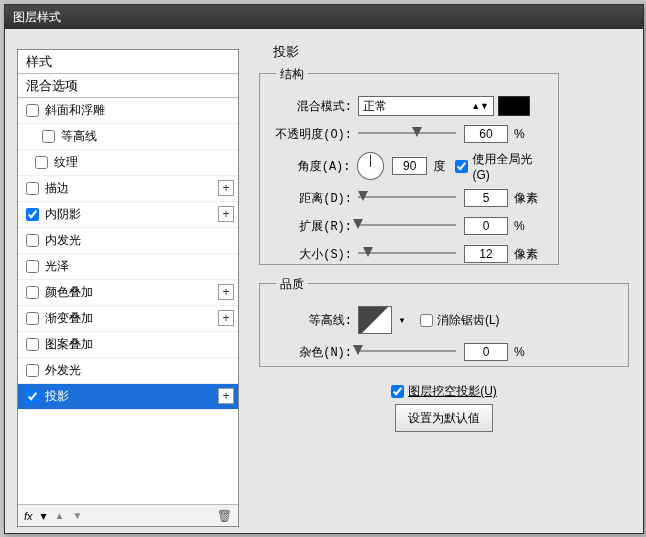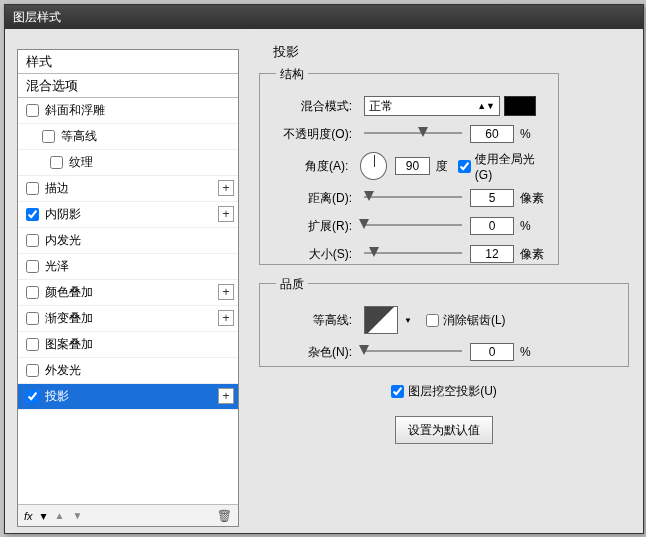--- a/index.html
+++ b/index.html
@@ -22,36 +22,36 @@
 .fxlabel { font-style: italic; font-size: 11px; }
 .arrow { color: #888; font-size: 10px; }
 .trash { color: #555; }
 
 
 .right { position: absolute; left: 248px; top: 14px; right: 6px; bottom: 0; }
 .section-title { position: absolute; font-size: 13px; }
 .fieldset { border: 1px solid #999; position: absolute; padding: 12px 10px 14px 10px; }
 .legend { position: relative; top: -20px; background: #e6e6e6; padding: 0 4px; display: inline-block; margin-left: 6px;}
 .row { display: flex; align-items: center; margin: 6px 0; height: 22px; }
-.label { width: 82px; text-align: right; margin-right: 12px; }
+.label { width: 82px; text-align: right; margin-right: 6px; font-family: Liberation Mono, monospace; }
 .select { width: 136px; height: 20px; background: #fff; border: 1px solid #666; display: flex; align-items: center; justify-content: space-between; padding: 0 4px; }
 .select .caret { font-size: 9px; }
 .swatch { width: 32px; height: 20px; background: #000; border: 1px solid #333; margin-left: 4px; }
 .slider { width: 98px; height: 14px; position: relative; background: linear-gradient(to bottom, transparent 5px, #999 5px, #999 7px, transparent 7px); margin-right: 6px; }
 .slider .thumb { position: absolute; top: 0; width: 0; height: 0; border-left: 5px solid transparent; border-right: 5px solid transparent; border-top: 10px solid #555; transform: translateX(-5px); }
 .numbox { width: 36px; height: 18px; border: 1px solid #666; background: #fff; text-align: center; line-height: 16px; margin: 0 6px 0 2px; }
 .numbox.wide { width: 44px; }
 .unit { }
 .angledial { width: 28px; height: 28px; border: 1px solid #666; border-radius: 50%; background: #fff; position: relative; margin-right: 6px; }
 .angledial::after { content: ""; position: absolute; width: 1px; height: 12px; background: #333; left: 50%; top: 2px; transform-origin: bottom; }
 .checkbox { display: inline-flex; align-items: center; gap: 4px; justify-content: flex-end; }
 .contour { width: 34px; height: 28px; border: 1px solid #666; background: linear-gradient(135deg, #444 0%, #444 49%, #fff 51%, #fff 100%); margin-right: 6px; }
 .contour-caret { font-size: 8px; margin-right: 14px; }
 .btn { height: 28px; background: linear-gradient(#fdfdfd,#e2e2e2); border: 1px solid #777; padding: 0 12px; line-height: 20px; }
-.layer-knock { display:flex; align-items:center; justify-content:center; gap:4px; margin: 4px 0 16px;}
+.layer-knock { display:flex; align-items:center; justify-content:center; gap:4px; margin: 4px 0 4px; text-decoration: underline;}
 .btnrow { display:flex; justify-content:center; gap:14px; }
 </style>
 </head>
 <body>
 
 <div class="window">
   <div class="titlebar">
     <span>图层样式</span>
   </div>
   <div class="content">
@@ -61,21 +61,21 @@
       <div class="styles-sub">混合选项</div>
       <div id="style-list">
           <div class="style-row">
             <input type="checkbox" style="">
             <span>斜面和浮雕</span>
           </div>
           <div class="style-row" style="padding-left: 24px;">
             <input type="checkbox" style="">
             <span>等高线</span>
           </div>
-          <div class="style-row" style="padding-left: 32px;">
+          <div class="style-row" style="padding-left: 17px;">
             <input type="checkbox" style="">
             <span>纹理</span>
           </div>
           <div class="style-row">
             <input type="checkbox" style="">
             <span>描边</span>
             <div class="plus">+</div>
           </div>
           <div class="style-row">
             <input type="checkbox" checked="" style="">

